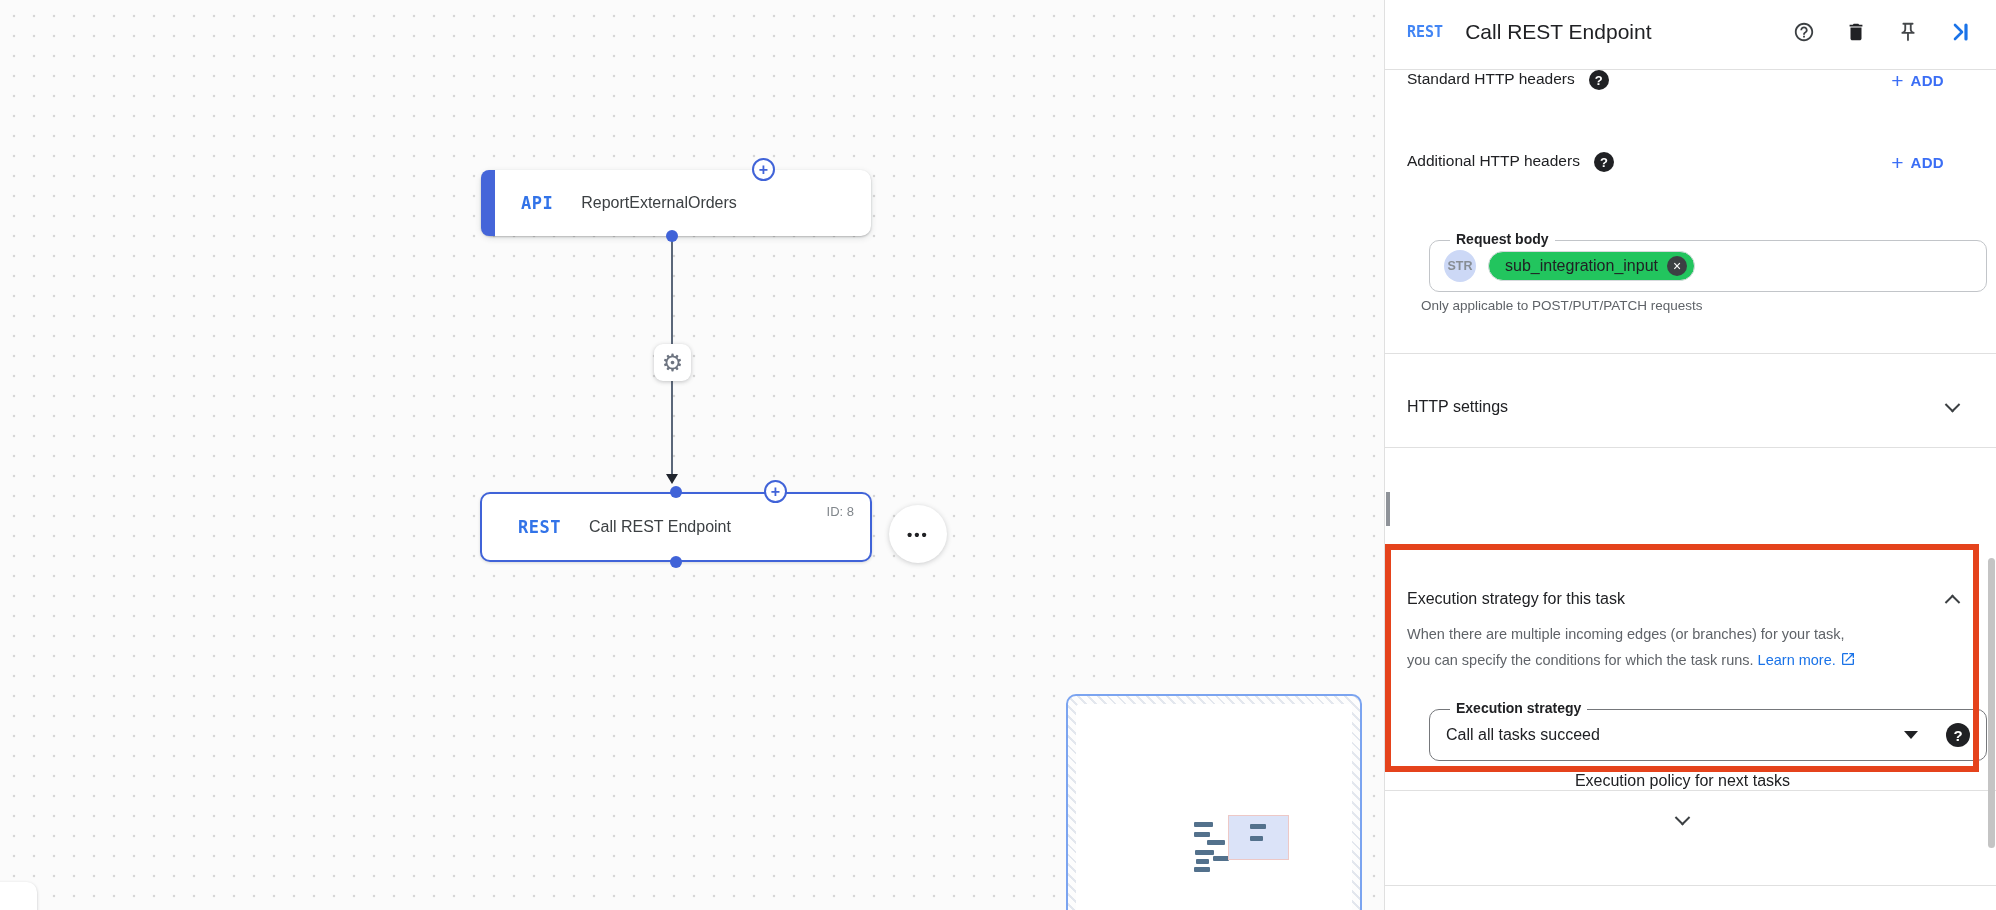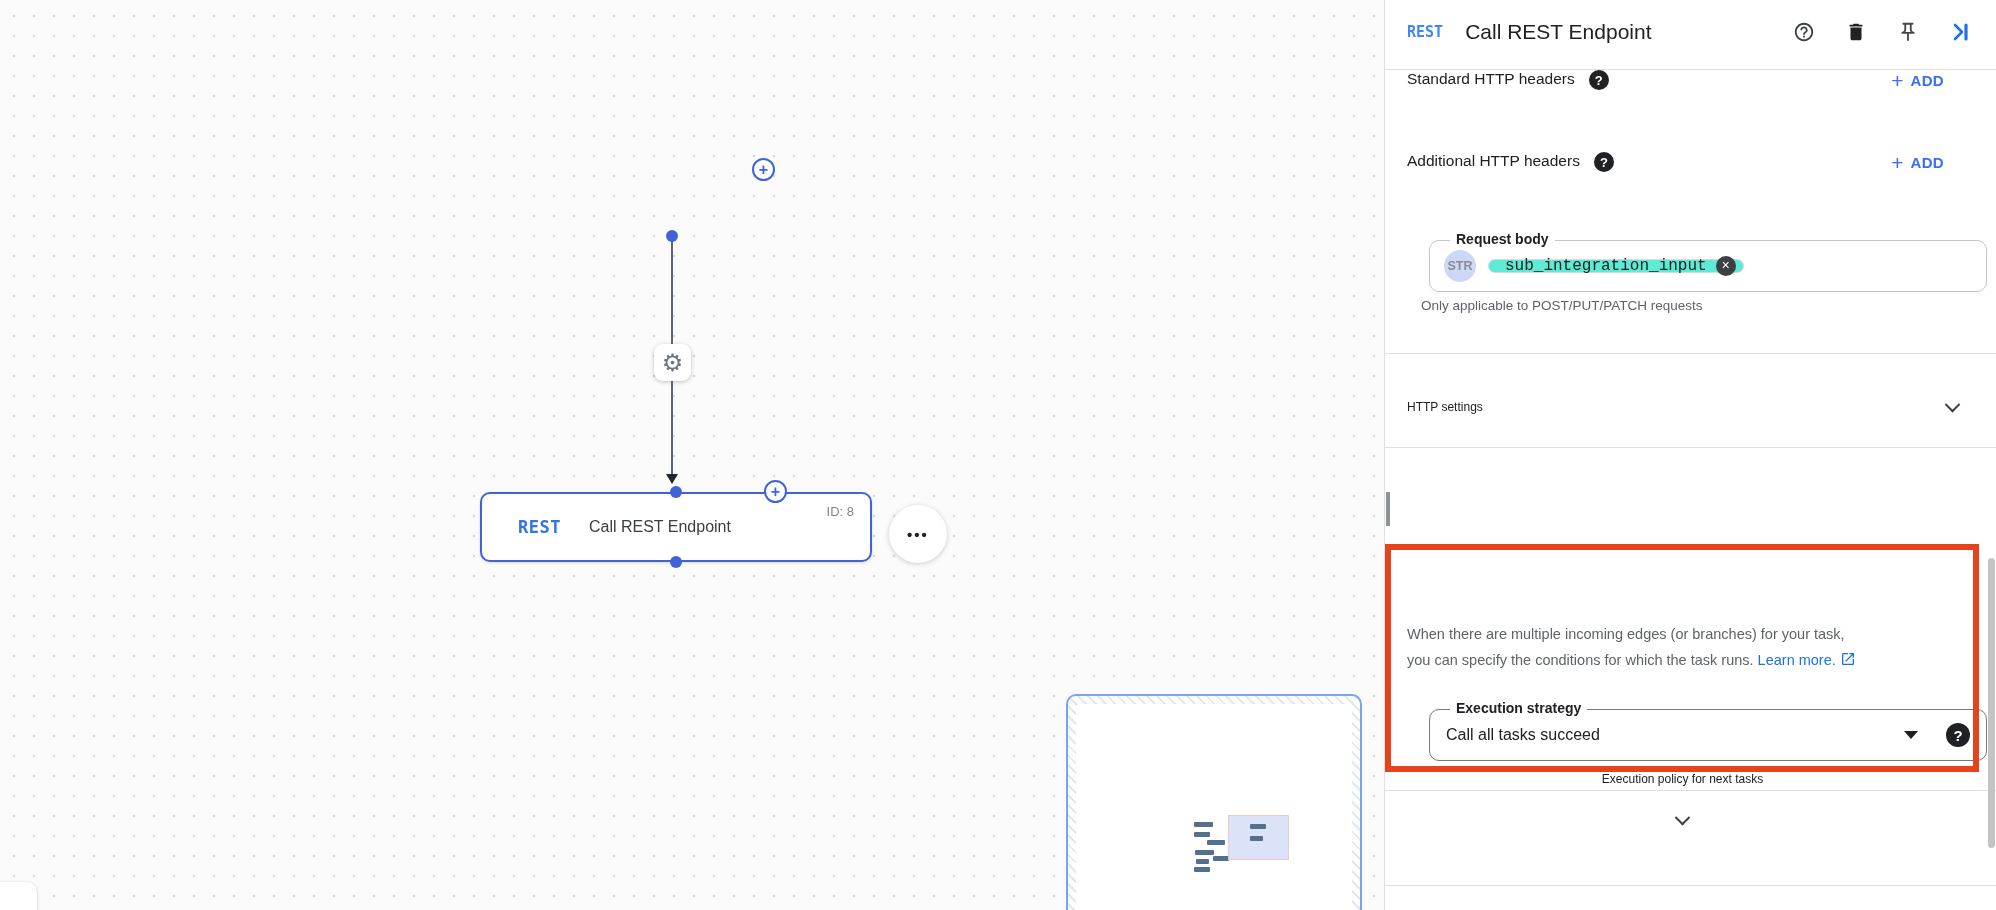--- a/index.html
+++ b/index.html
@@ -120,35 +120,35 @@
     position:absolute; left:20px; top:-10px; background:#fff; padding:0 6px;
     font-size:14px; font-weight:bold; color:#202124; white-space:nowrap;
   }
   .request-fieldset { top:240px; height:52px; }
   .chip-row { display:flex; align-items:center; height:100%; padding-left:14px; }
   .type-chip {
     width:32px; height:32px; border-radius:50%; background:#ccd8f6; color:#878d94;
     font-size:12.5px; font-weight:bold; display:flex; align-items:center; justify-content:center; flex:0 0 auto;
   }
   .value-pill {
-    margin-left:12px; height:14px; border:1.5px solid #d7dadd; border-radius:16px;
-    display:flex; align-items:center; padding:0 7px 0 16px; background:#5eead4; cursor:pointer;font-family:Liberation Mono, monospace;
+    margin-left:12px; height:30px; border:1.5px solid #d7dadd; border-radius:16px;
+    display:flex; align-items:center; padding:0 7px 0 16px; background:#22c55e; cursor:pointer;
   }
   .value-pill-text { font-size:16px; color:#202124; }
   .chip-x {
     width:20px; height:20px; border-radius:50%; background:#3c4043; color:#fff;
     display:flex; align-items:center; justify-content:center;
     font-size:14px; line-height:1; margin-left:9px; cursor:pointer;
   }
   .helper-text { position:absolute; left:36px; top:298px; font-size:13.5px; color:#5f6368; }
 
   .divider { position:absolute; left:0; width:100%; height:1px; background:#e0e0e0; }
 
   .section-row { position:absolute; left:0; width:100%; height:54px; display:flex; align-items:center; padding:0 38px 0 22px; cursor:pointer; }
-  .section-title { font-size:12px; color:#202124; font-weight:500; }
+  .section-title { font-size:16px; color:#202124; font-weight:500; }
   .chev { width:11px; height:11px; border-right:2.2px solid #3c4043; border-bottom:2.2px solid #3c4043; flex:0 0 auto; }
   .chev-down { transform:rotate(45deg) translate(-2px,-2px); }
   .chev-up { transform:rotate(-135deg) translate(-2px,-2px); }
 
   .scroll-nub { position:absolute; left:1px; top:492px; width:4px; height:34px; background:#8f9399; }
 
   .red-highlight {
     position:absolute; left:0; top:544px; width:594px; height:228px;
     border:6px solid #e5431c; pointer-events:none; z-index:6;
   }
@@ -164,20 +164,25 @@
 
   .v-scrollbar { position:absolute; right:1px; top:558px; width:7px; height:290px; background:#c4c4c4; border-radius:4px; cursor:pointer; }
 </style>
 </head>
 <body>
 
 <div class="page">
 
   <div class="canvas">
 
+    <div class="node node-trigger">
+      <span class="accent-bar"></span>
+      <span class="node-badge">API</span>
+      <span class="node-label">ReportExternalOrders</span>
+    </div>
     <div class="plus-btn plus-trigger">
       <span>+</span>
     </div>
     <span class="conn-dot dot-trigger-out"></span>
 
     <div class="edge-line"></div>
     <div class="gear-tile">
       <span class="gear-glyph">⚙</span>
     </div>
     <div class="edge-arrow"></div>
@@ -286,20 +291,25 @@
 
     <div class="section-row" style="top:380px;">
       <span class="section-title">HTTP settings</span>
       <span class="spacer"></span>
       <span class="chev chev-down"></span>
     </div>
     <div class="divider" style="top:447px;"></div>
 
     <div class="scroll-nub"></div>
 
+    <div class="section-row" style="top:572px;">
+      <span class="section-title">Execution strategy for this task</span>
+      <span class="spacer"></span>
+      <span class="chev chev-up"></span>
+    </div>
     <div class="desc-block">
       <span>When there are multiple incoming edges (or branches) for your task,</span><br>
       <span>you can specify the conditions for which the task runs.</span>
       <span class="learn-link">Learn more.</span><span class="ext-icon"><svg width="16" height="16" viewBox="0 0 24 24">
             <path fill="#1a73e8" d="M19 19H5V5h7V3H5c-1.11 0-2 .9-2 2v14c0 1.1.89 2 2 2h14c1.1 0 2-.9 2-2v-7h-2v7zM14 3v2h3.59l-9.83 9.83 1.41 1.41L19 6.41V10h2V3h-7z"></path>
           </svg></span>
     </div>
 
     <div class="fieldset strategy-fieldset">
       <span class="fieldset-legend">Execution strategy</span>

